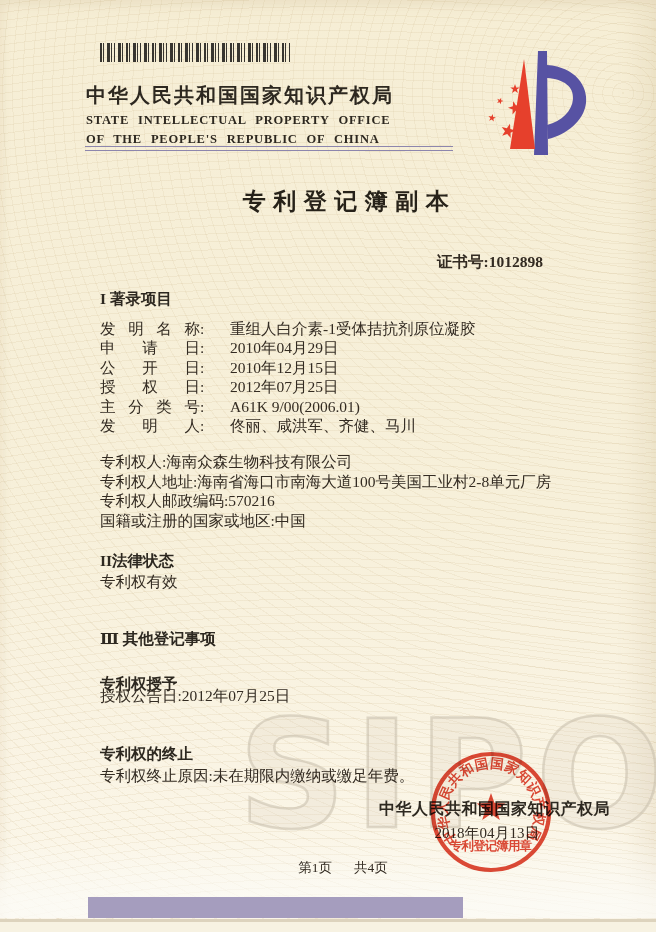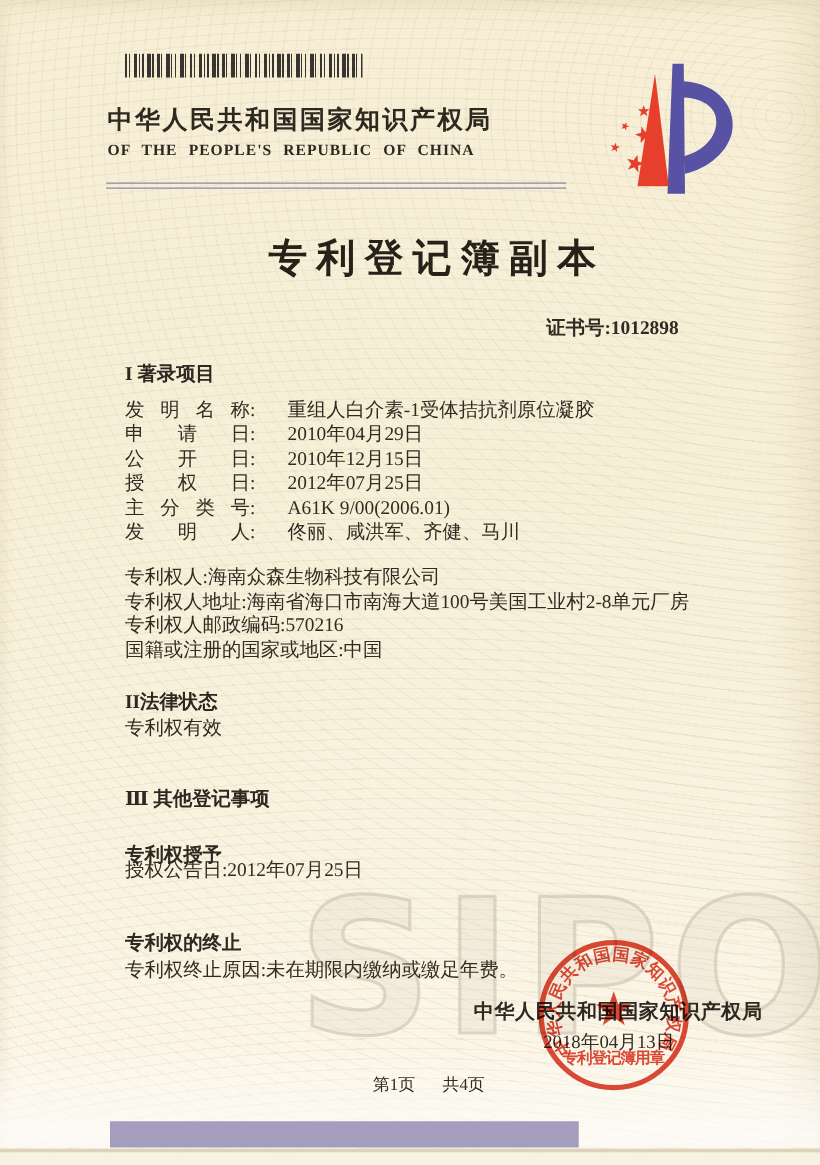--- a/index.html
+++ b/index.html
@@ -34,21 +34,21 @@
       #23211e 22px 23px, rgba(0,0,0,0) 23px 26px);
     opacity:.9;
   }
   .hdr{position:absolute;left:86px;top:82px;z-index:2;}
   .hdr-cn{font-size:20px;font-weight:700;letter-spacing:2px;color:#2d2820;white-space:nowrap;}
   .hdr-en{font-size:12.5px;font-weight:700;letter-spacing:0.8px;word-spacing:5px;margin-top:4px;color:#2d2820;white-space:nowrap;}
   .hdr-rule{position:absolute;left:85px;top:146px;width:368px;height:2.5px;z-index:2;
     border-top:1.5px solid #8d86ad;border-bottom:1.5px solid #8d86ad;}
   .logo{position:absolute;left:448px;top:44px;width:140px;height:122px;z-index:2;}
   .doc-title{position:absolute;left:36px;top:186px;width:620px;text-align:center;z-index:2;
-    font-size:31px;font-weight:700;letter-spacing:7.5px;text-indent:7px;color:#272219;white-space:nowrap;}
+    font-size:23px;font-weight:700;letter-spacing:7.5px;text-indent:7px;color:#272219;white-space:nowrap;}
   .num-patent{position:absolute;left:100px;top:252px;font-size:15.5px;font-weight:700;z-index:2;}
   .num-cert{position:absolute;left:437px;top:252px;font-size:15.5px;font-weight:700;z-index:2;}
   .sec-heading{position:absolute;left:100px;font-size:15.5px;font-weight:700;z-index:2;color:#2d2820;}
   .s1-h{top:289px;}
   .fields{position:absolute;left:100px;top:319px;z-index:2;}
   .field-row{display:flex;line-height:19.4px;font-size:15.5px;white-space:nowrap;}
   .field-label{width:100px;display:inline-flex;justify-content:space-between;}
   .field-colon{width:30px;}
   .holder{position:absolute;left:100px;top:452px;z-index:2;}
   .text-line{line-height:19.5px;font-size:15.5px;white-space:nowrap;}
@@ -82,20 +82,21 @@
 <div class="page">
 
   <div class="fade"></div>
 
   <div class="watermark">SIPO</div>
 
   <div class="barcode"></div>
 
   <div class="hdr">
     <div class="hdr-cn">中华人民共和国国家知识产权局</div>
+    <div class="hdr-en">STATE INTELLECTUAL PROPERTY OFFICE</div>
     <div class="hdr-en">OF THE PEOPLE'S REPUBLIC OF CHINA</div>
   </div>
   <div class="hdr-rule"></div>
 
   <svg class="logo" viewBox="0 0 140 120" aria-hidden="true">
     <defs>
       <path id="star5" d="M0,-1 L0.235,-0.324 L0.951,-0.309 L0.380,0.124 L0.588,0.809 L0,0.4 L-0.588,0.809 L-0.380,0.124 L-0.951,-0.309 L-0.235,-0.324 Z"></path>
     </defs>
     <path d="M99,20 C128,22 140,42 138,58 C136,76 118,90 100,94 L99,80 C114,76 124,66 125,54 C126,42 116,34 99,33 Z" fill="#5752a3"></path>
     <polygon points="90,6 86,110 100,110 99,6" fill="#5752a3"></polygon>

